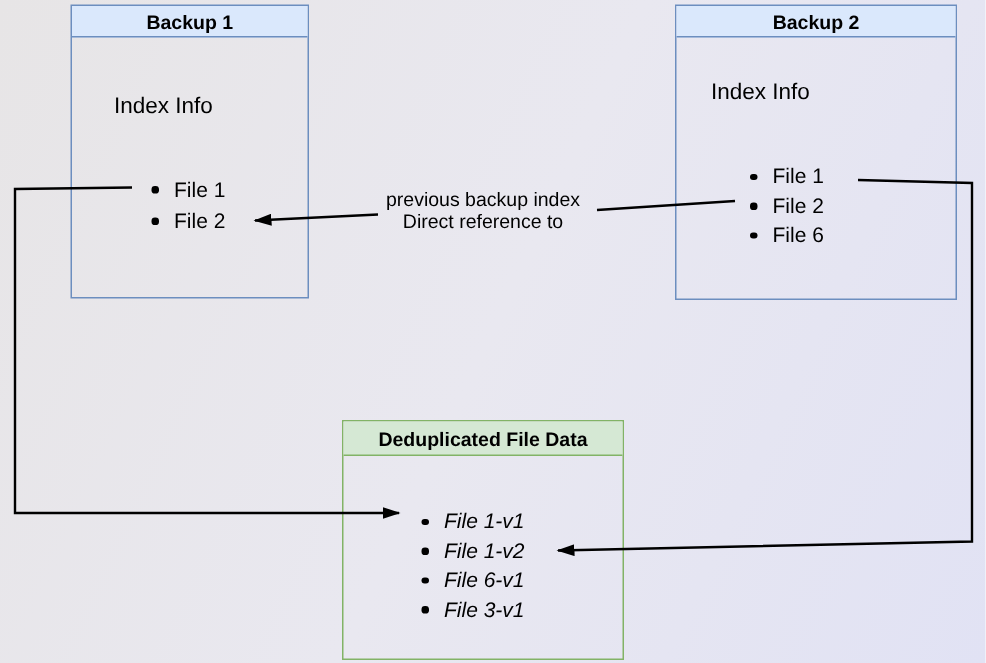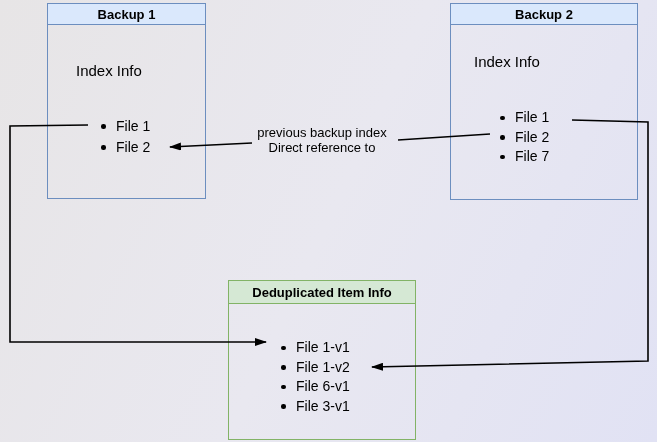--- a/index.html
+++ b/index.html
@@ -109,27 +109,27 @@
       <li>File 2</li>
     </ul>
   </div>
 
   <div class="box blue" style="left:450px; top:3px; width:188px; height:197px;">
     <div class="box-header">Backup 2</div>
     <div class="index-label" style="left:23px; top:49px;">Index Info</div>
     <ul class="file-list lh19" style="left:48px; top:104px;">
       <li>File 1</li>
       <li>File 2</li>
-      <li>File 7</li>
+      <li>File 6</li>
     </ul>
   </div>
 
   <div class="box green" style="left:228px; top:280px; width:188px; height:160px;">
-    <div class="box-header">Deduplicated Item Info</div>
-    <ul class="file-list lh19" style="left:51px; top:57px;">
+    <div class="box-header">Deduplicated File Data</div>
+    <ul class="file-list lh19" style="left:51px; top:57px;font-style:italic;">
       <li>File 1-v1</li>
       <li>File 1-v2</li>
       <li>File 6-v1</li>
       <li>File 3-v1</li>
     </ul>
   </div>
 
   <svg id="arrow-layer" viewBox="0 0 657 442" xmlns="http://www.w3.org/2000/svg" aria-hidden="true">
     <defs>
       <marker id="arr" viewBox="0 0 12 8" refX="11" refY="4" markerWidth="12" markerHeight="8" markerUnits="userSpaceOnUse" orient="auto">

